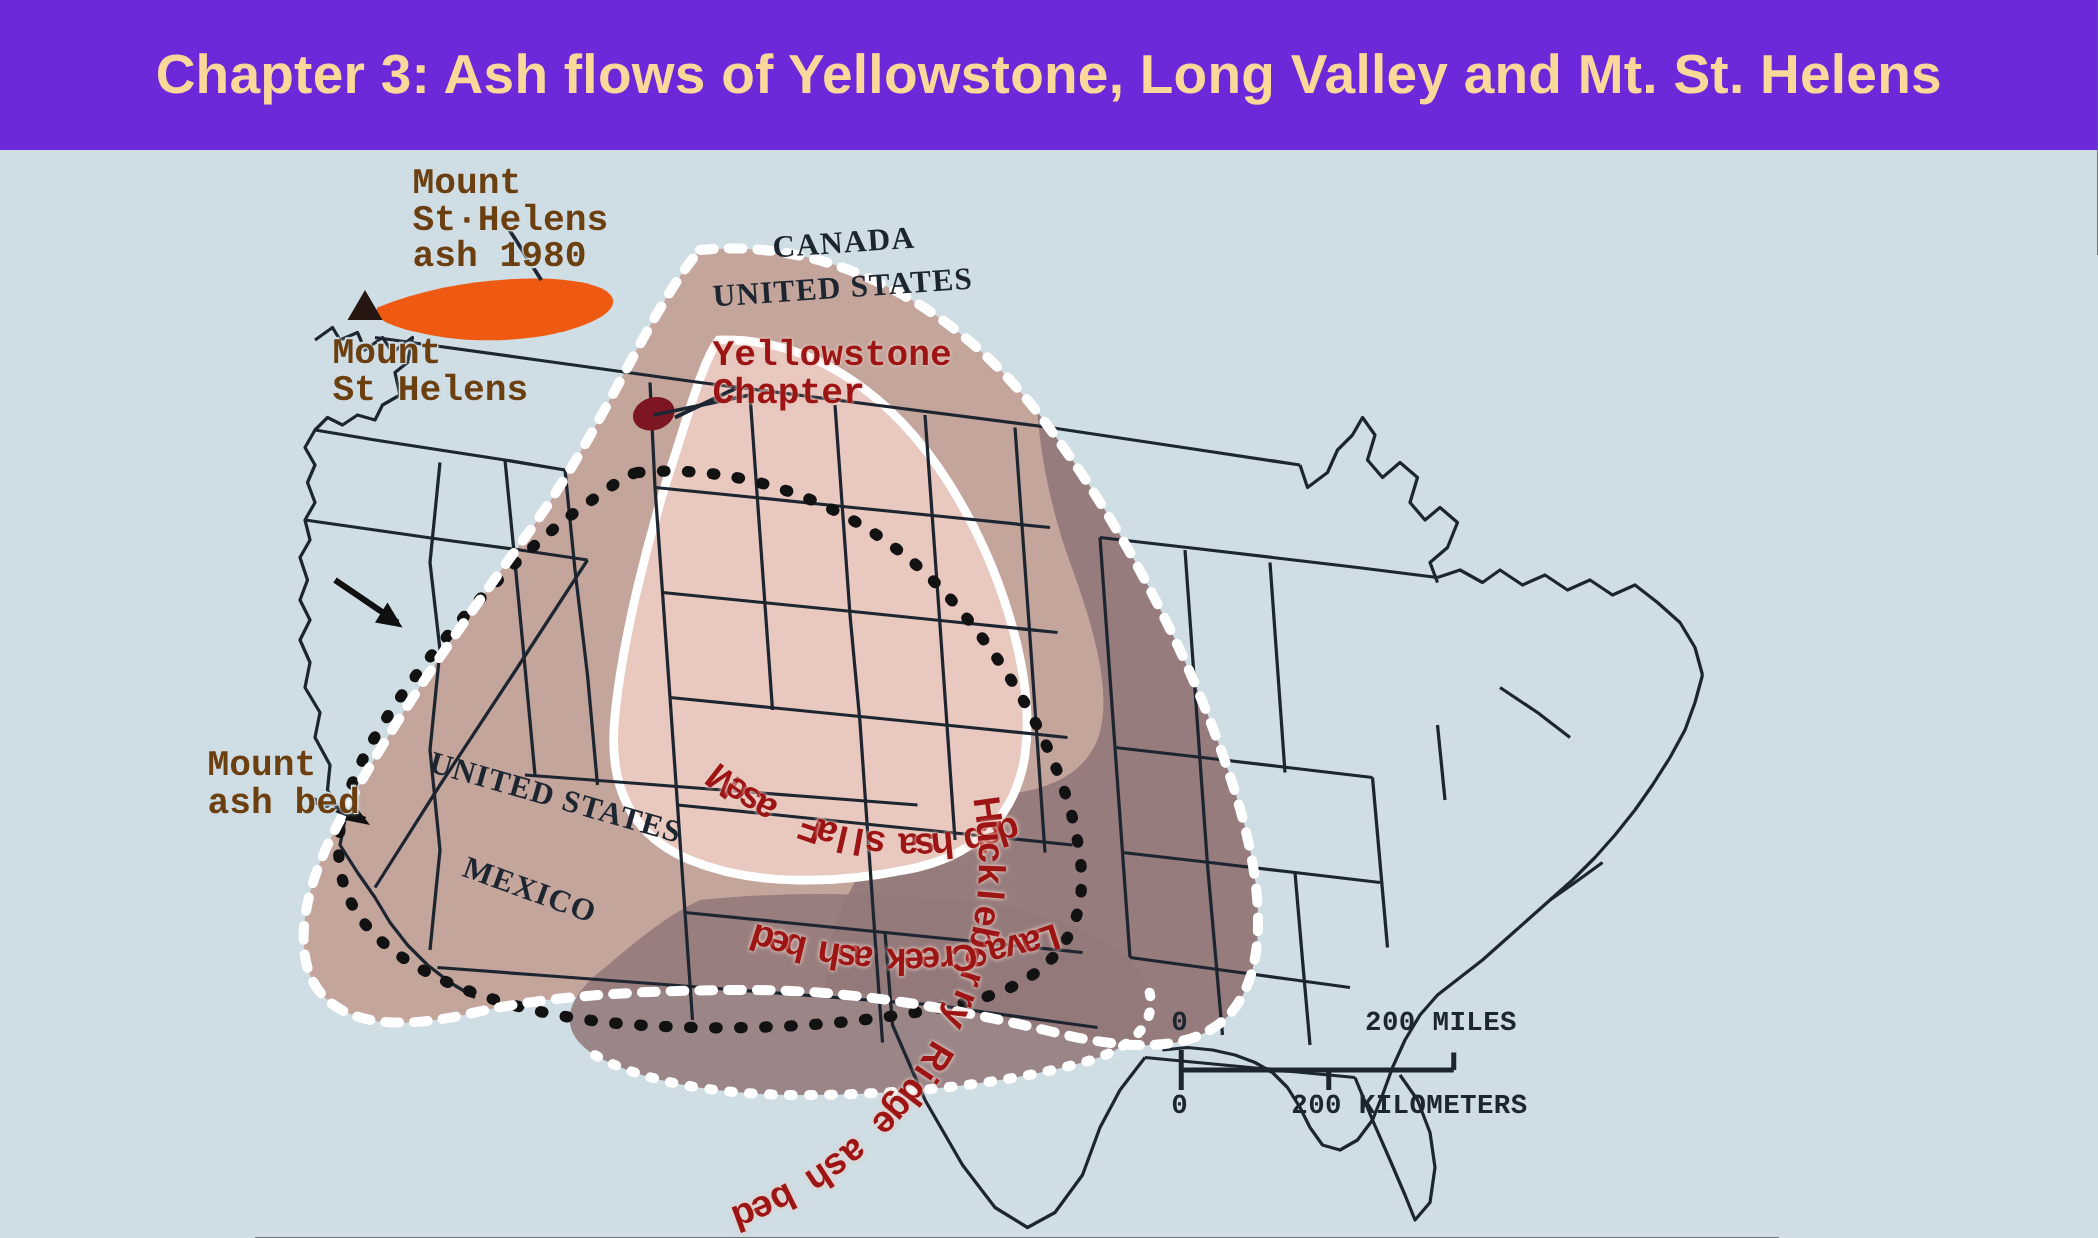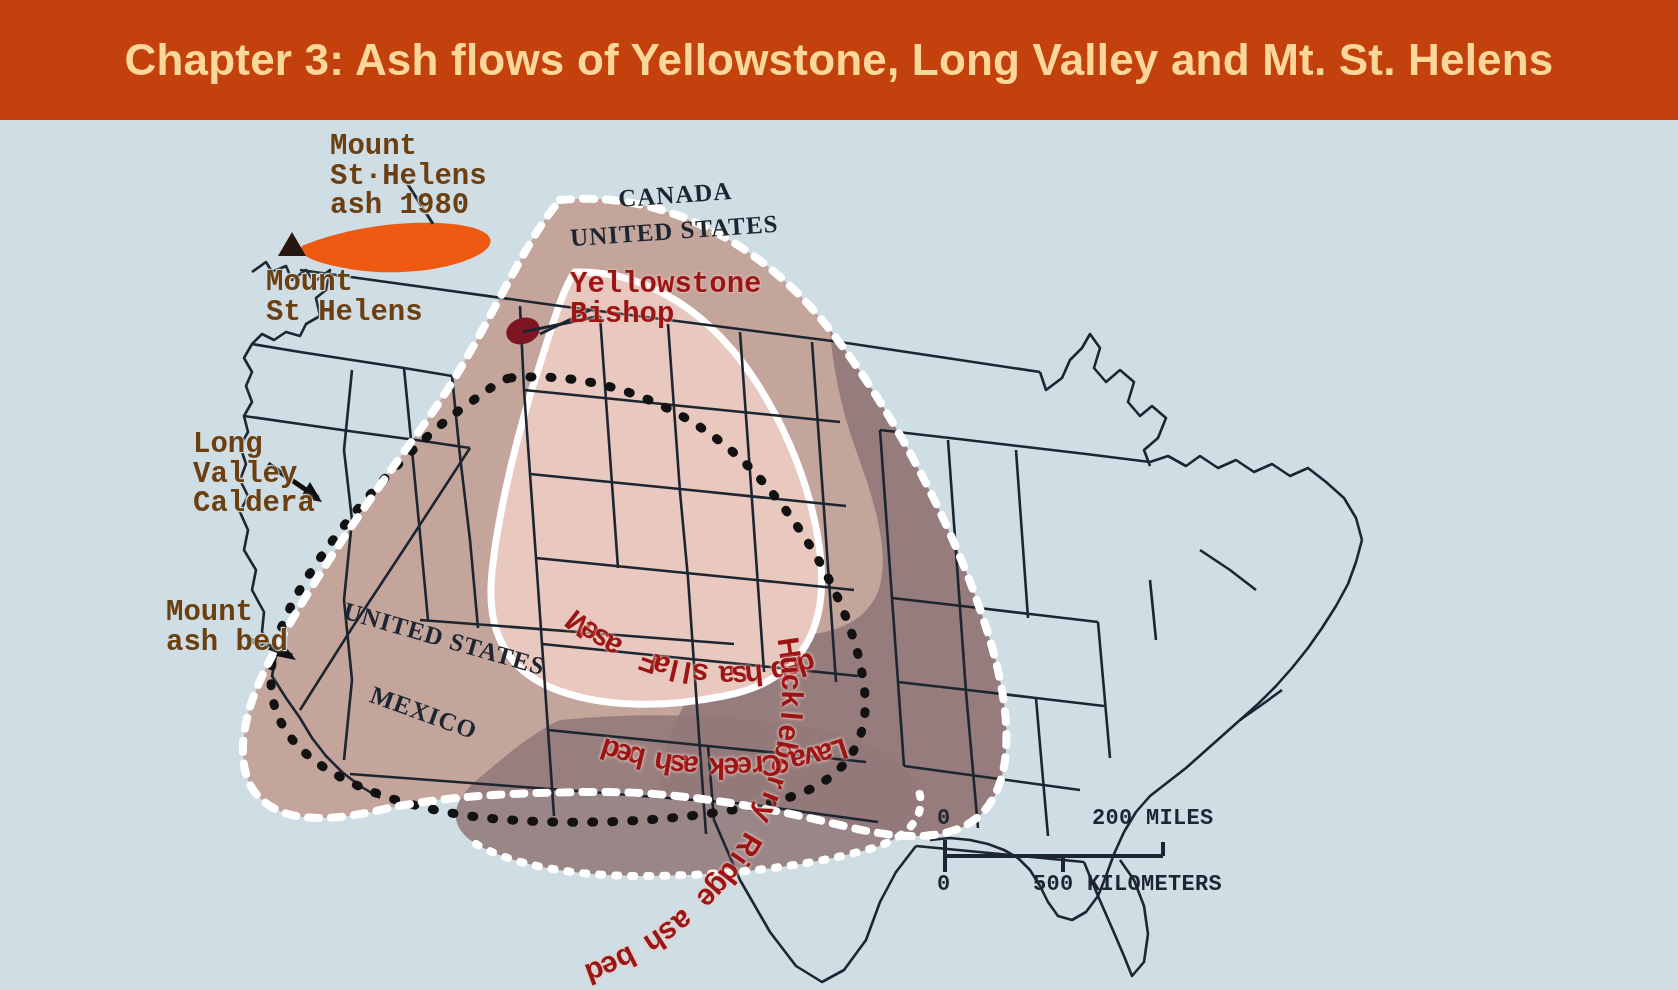--- a/index.html
+++ b/index.html
@@ -1,18 +1,18 @@
 <!DOCTYPE html>
 <html><head>
 <meta charset="utf-8">
 <style>
   html,body{margin:0;padding:0;background:#000;}
   body{font-family:"Liberation Sans",sans-serif;}
   #page{position:relative;width:1678px;height:990px;overflow:hidden;background:#cfdde4;}
-  #titlebar{position:absolute;left:0;top:0;width:1678px;height:120px;background:#c2410c;
+  #titlebar{position:absolute;left:0;top:0;width:1678px;height:120px;background:#6d28d9;
     display:flex;align-items:center;justify-content:center;}
   #titlebar .t{color:#fbd89a;font-size:44px;font-weight:bold;letter-spacing:.2px;
     font-family:"Liberation Sans",sans-serif;white-space:nowrap;}
   #mapwrap{position:absolute;left:0;top:120px;width:1678px;height:870px;background:#cfdde4;}
   svg.map{position:absolute;left:0;top:0;width:1678px;height:870px;display:block;}
 
   .lbl{position:absolute;white-space:pre;line-height:1.02;font-weight:bold;
        font-family:Liberation Mono, monospace;}
   .lbl-brown{color:#6b3f10;font-size:29px;
     text-shadow:0 0 3px #cfdde4,0 0 3px #cfdde4,1px 1px 0 #cfdde4,-1px -1px 0 #cfdde4;}
@@ -225,25 +225,22 @@
     </svg>
 
     <div class="lbl lbl-brown" style="left:330px;top:12px;text-align:left;">Mount
 St·Helens
 ash 1980</div>
 
     <div class="lbl lbl-brown" style="left:266px;top:148px;">Mount
 St Helens</div>
 
     <div class="lbl lbl-red" style="left:570px;top:150px;">Yellowstone
-Bishop</div>
-
-    <div class="lbl lbl-brown" style="left:193px;top:310px;">Long
-Valley
-Caldera</div>
+Chapter</div>
+
 
     <div class="lbl lbl-brown" style="left:166px;top:478px;">Mount
 ash bed</div>
 
     <div class="lbl lbl-geo" style="left:618px;top:62px;transform:rotate(-4deg);">CANADA</div>
 
     <div class="lbl lbl-geo" style="left:570px;top:98px;transform:rotate(-4deg);">UNITED STATES</div>
 
     <div class="lbl lbl-geo" style="left:340px;top:506px;transform:rotate(16deg);">UNITED STATES</div>
 
@@ -316,16 +313,16 @@
         <span style="font-size: 30px; left: 49.0762px; top: 32.9219px; transform: translate(-50%, -50%) rotate(189.529deg);">h</span>
         <span style="font-size: 30px; left: 35.7073px; top: 30.4228px; transform: translate(-50%, -50%) rotate(191.647deg);">&nbsp;</span>
         <span style="font-size: 30px; left: 22.4398px; top: 27.4314px; transform: translate(-50%, -50%) rotate(193.765deg);">b</span>
         <span style="font-size: 30px; left: 9.29202px; top: 23.9518px; transform: translate(-50%, -50%) rotate(195.882deg);">e</span>
         <span style="font-size: 30px; left: -3.71825px; top: 19.9888px; transform: translate(-50%, -50%) rotate(198deg);">d</span>
       </div>
 
     <div class="lbl lbl-scale" style="left:937px;top:688px;">0</div>
     <div class="lbl lbl-scale" style="left:1092px;top:688px;">200 MILES</div>
     <div class="lbl lbl-scale" style="left:937px;top:754px;">0</div>
-    <div class="lbl lbl-scale" style="left:1033px;top:754px;">500 KILOMETERS</div>
+    <div class="lbl lbl-scale" style="left:1033px;top:754px;">200 KILOMETERS</div>
 
   </div>
 </div>
 
 </body></html>

